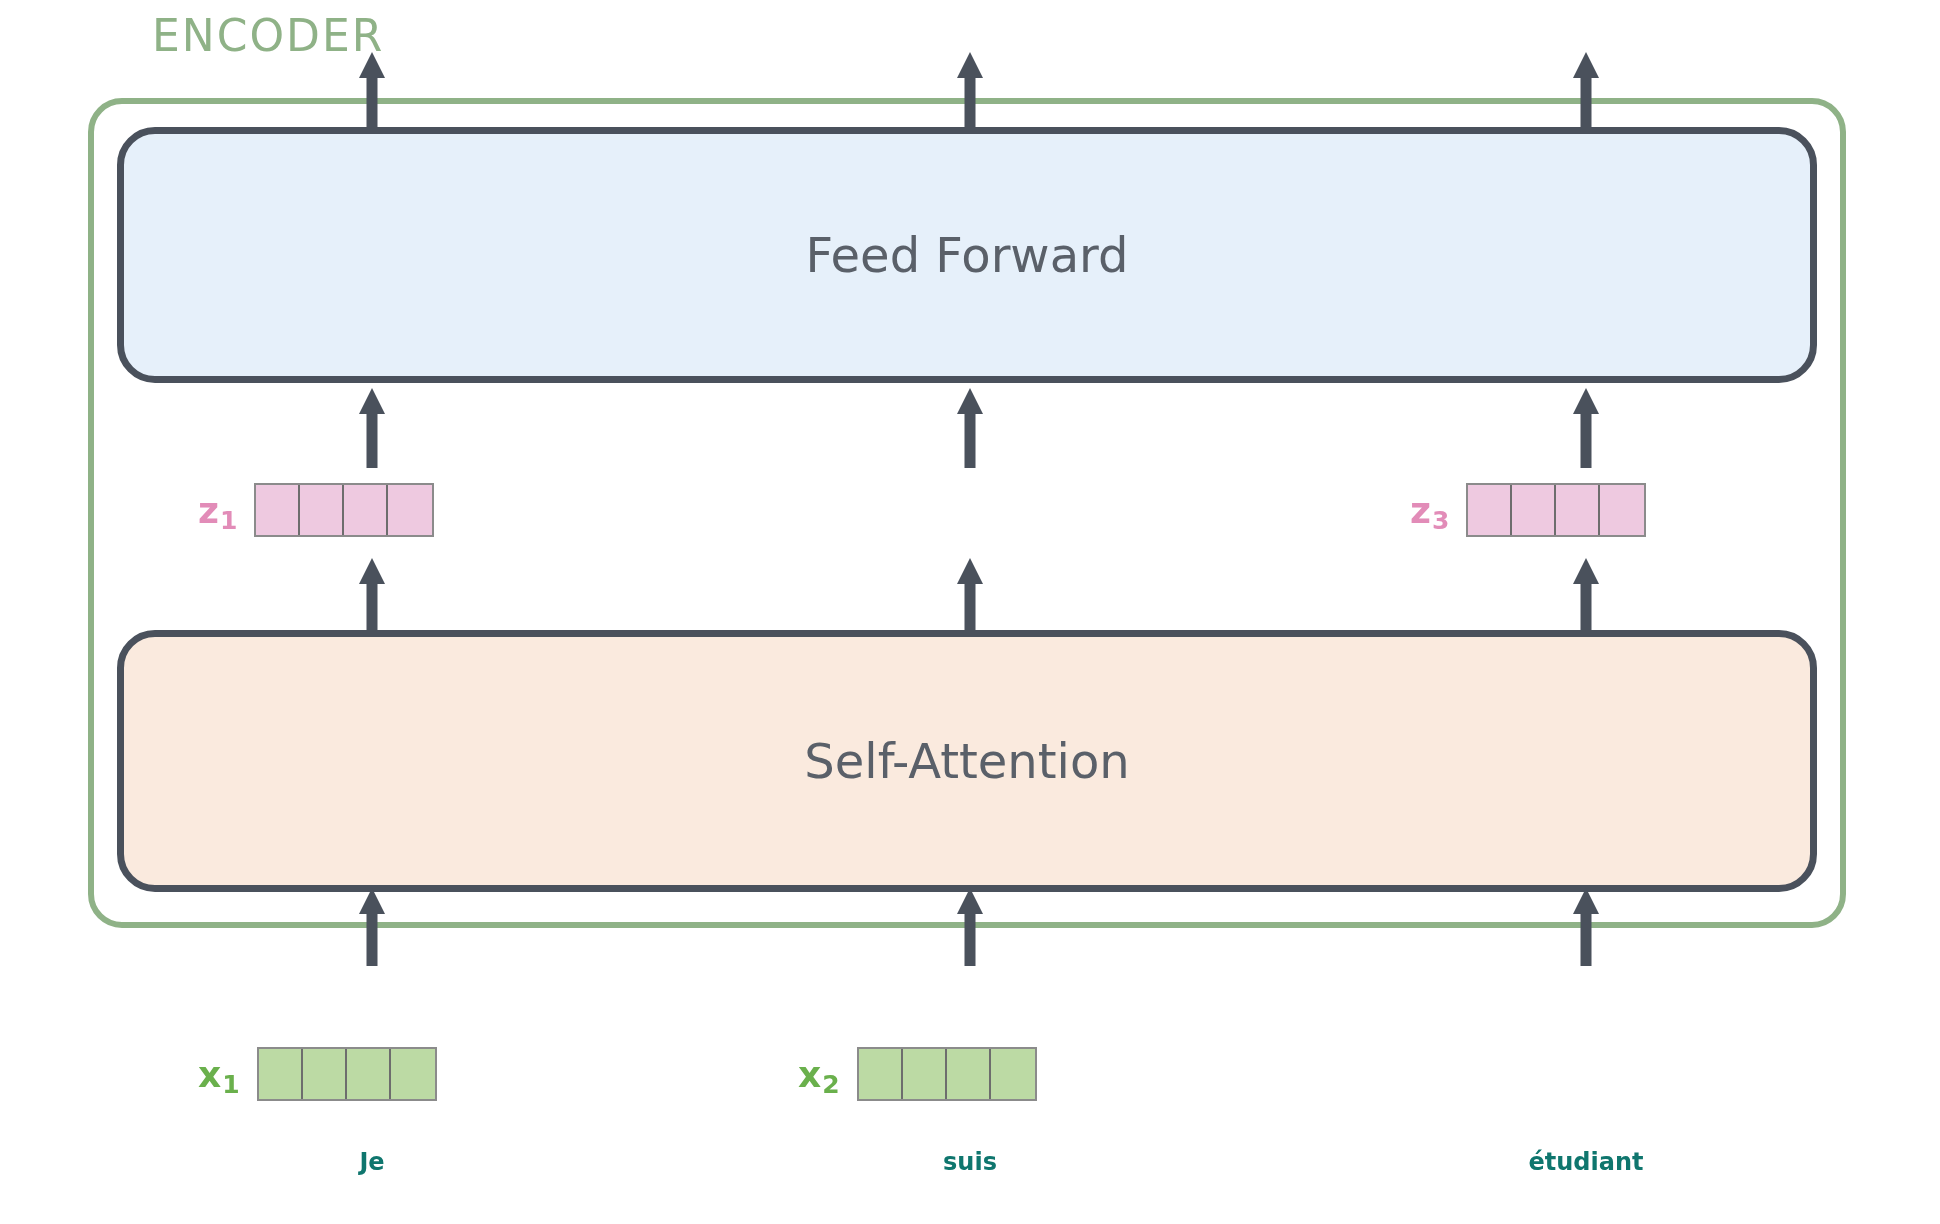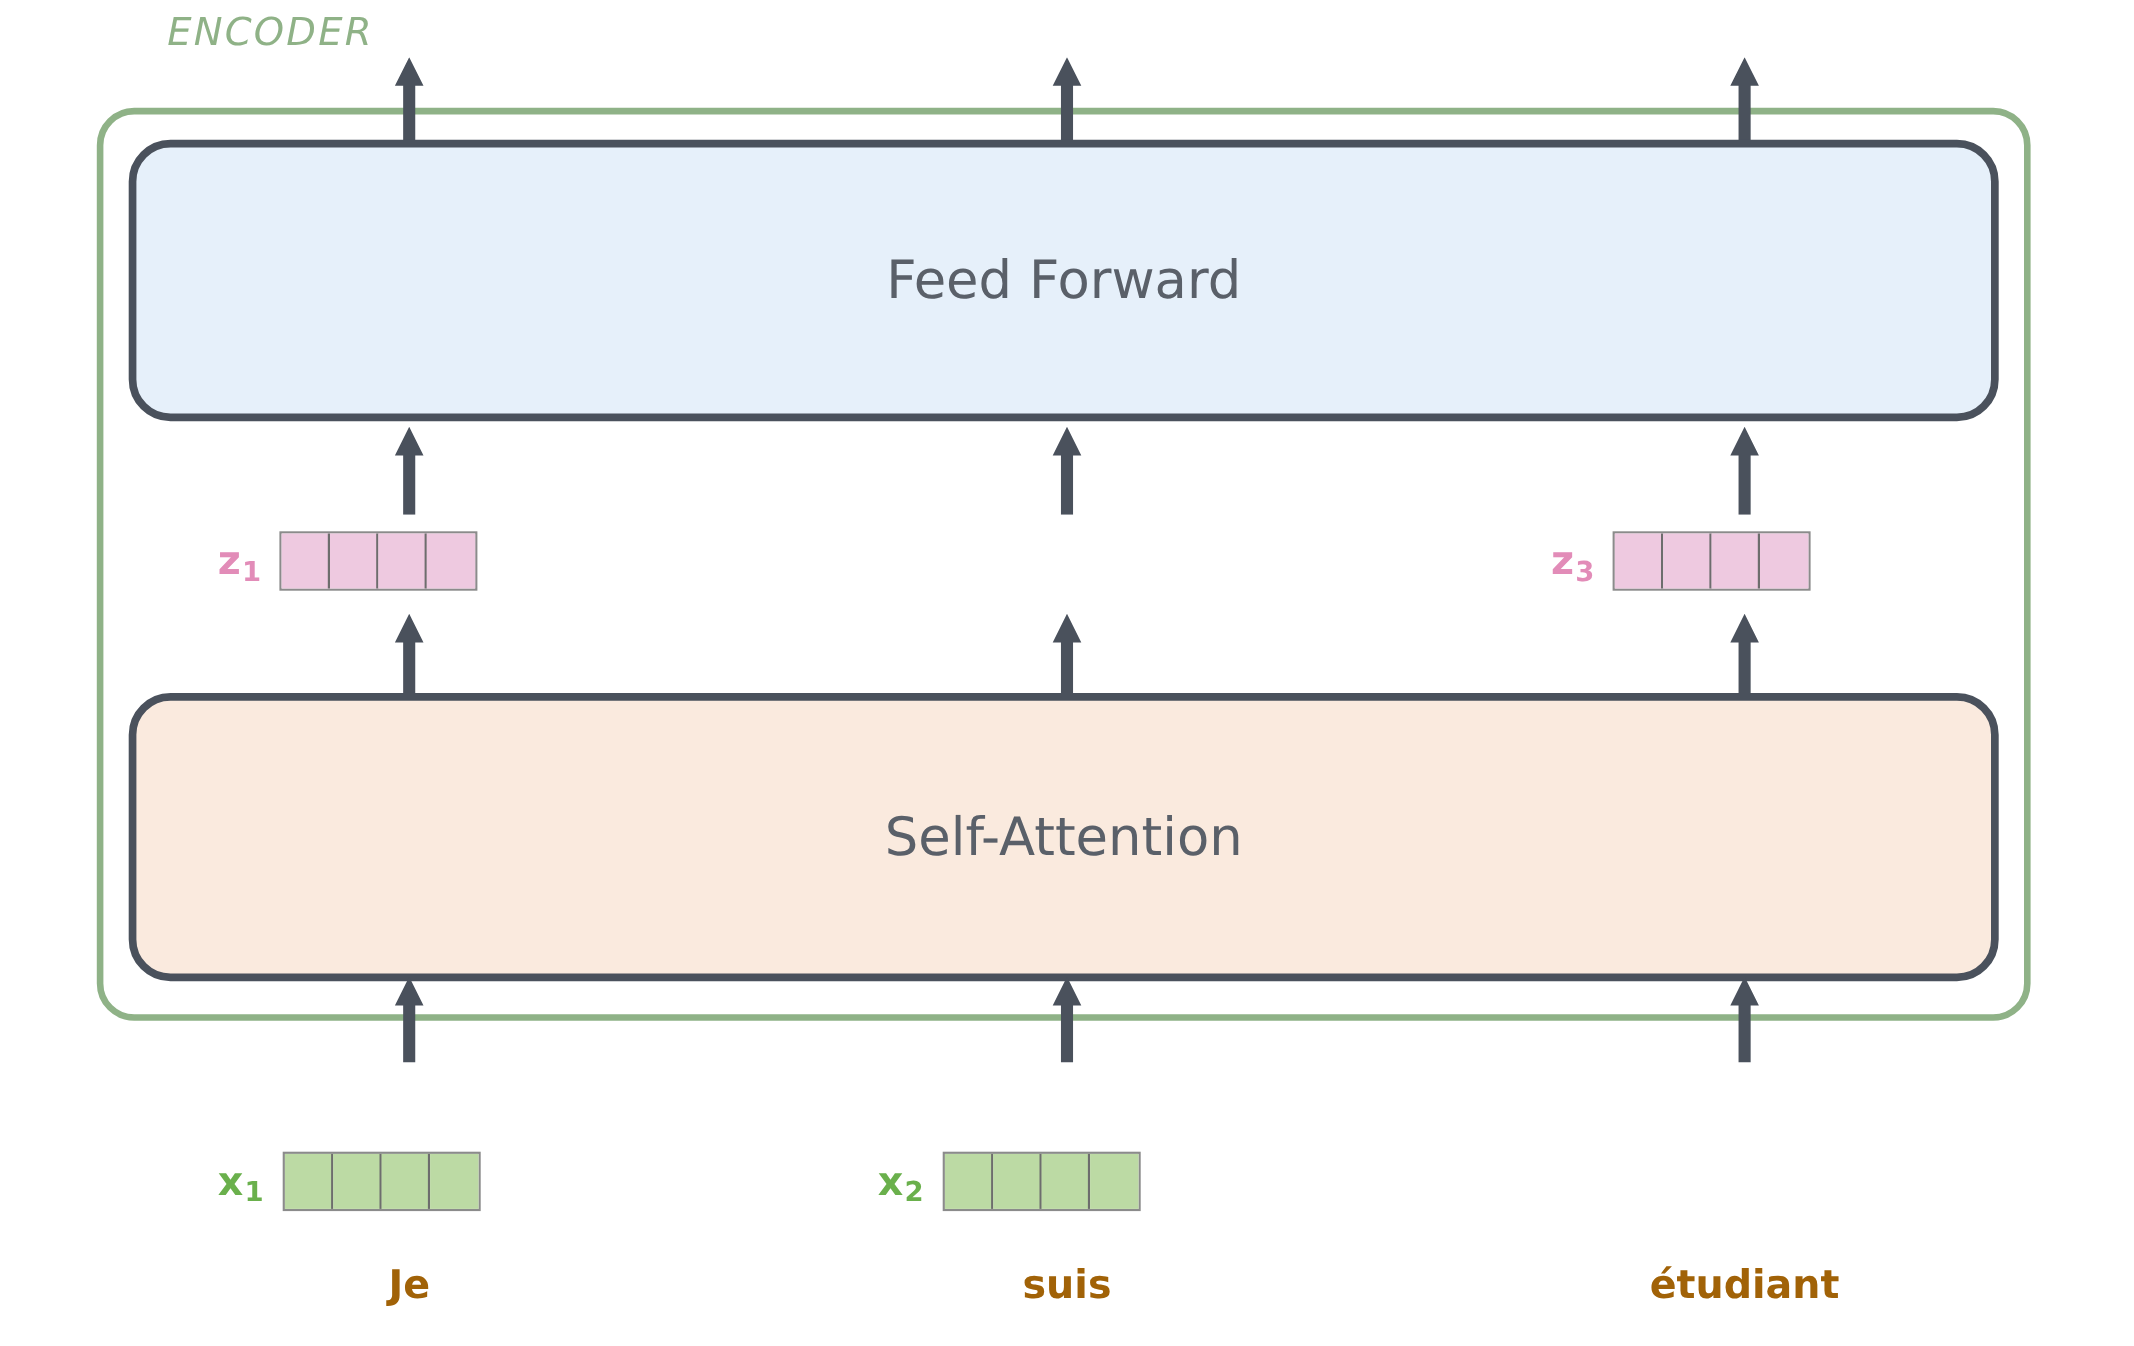--- a/index.html
+++ b/index.html
@@ -27,26 +27,25 @@
     height: 830px;
     border: 6px solid #8fb287;
     border-radius: 34px;
     box-sizing: border-box;
     background: transparent;
   }
   .encoder-label {
     position: absolute;
     left: 152px;
     top: 10px;
-    font-size: 35px;
+    font-size: 44px;
     letter-spacing: 2px;
     color: #8fb287;
     font-weight: 400;
     white-space: nowrap;
-    font-style: italic;
   }
 
   
   .block {
     position: absolute;
     box-sizing: border-box;
     border: 7px solid #4a515c;
     border-radius: 38px;
     display: flex;
     align-items: center;
@@ -109,23 +108,23 @@
   .vector-z .cells { border-color: #8b8b8b; }
   .vector-z .cell { background: #eec9e0; }
 
   .vector-x .vector-label { color: #6ab04c; }
   .vector-x .cells { border-color: #8b8b8b; }
   .vector-x .cell { background: #bcdaa4; }
 
   
   .word {
     position: absolute;
-    font-size: 36px;
+    font-size: 24px;
     font-weight: 700;
-    color: #a16207;
+    color: #0f766e;
     text-align: center;
     white-space: nowrap;
     transform: translateX(-50%);
   }
 
   
   .arrow {
     position: absolute;
     transform: translateX(-50%);
   }

